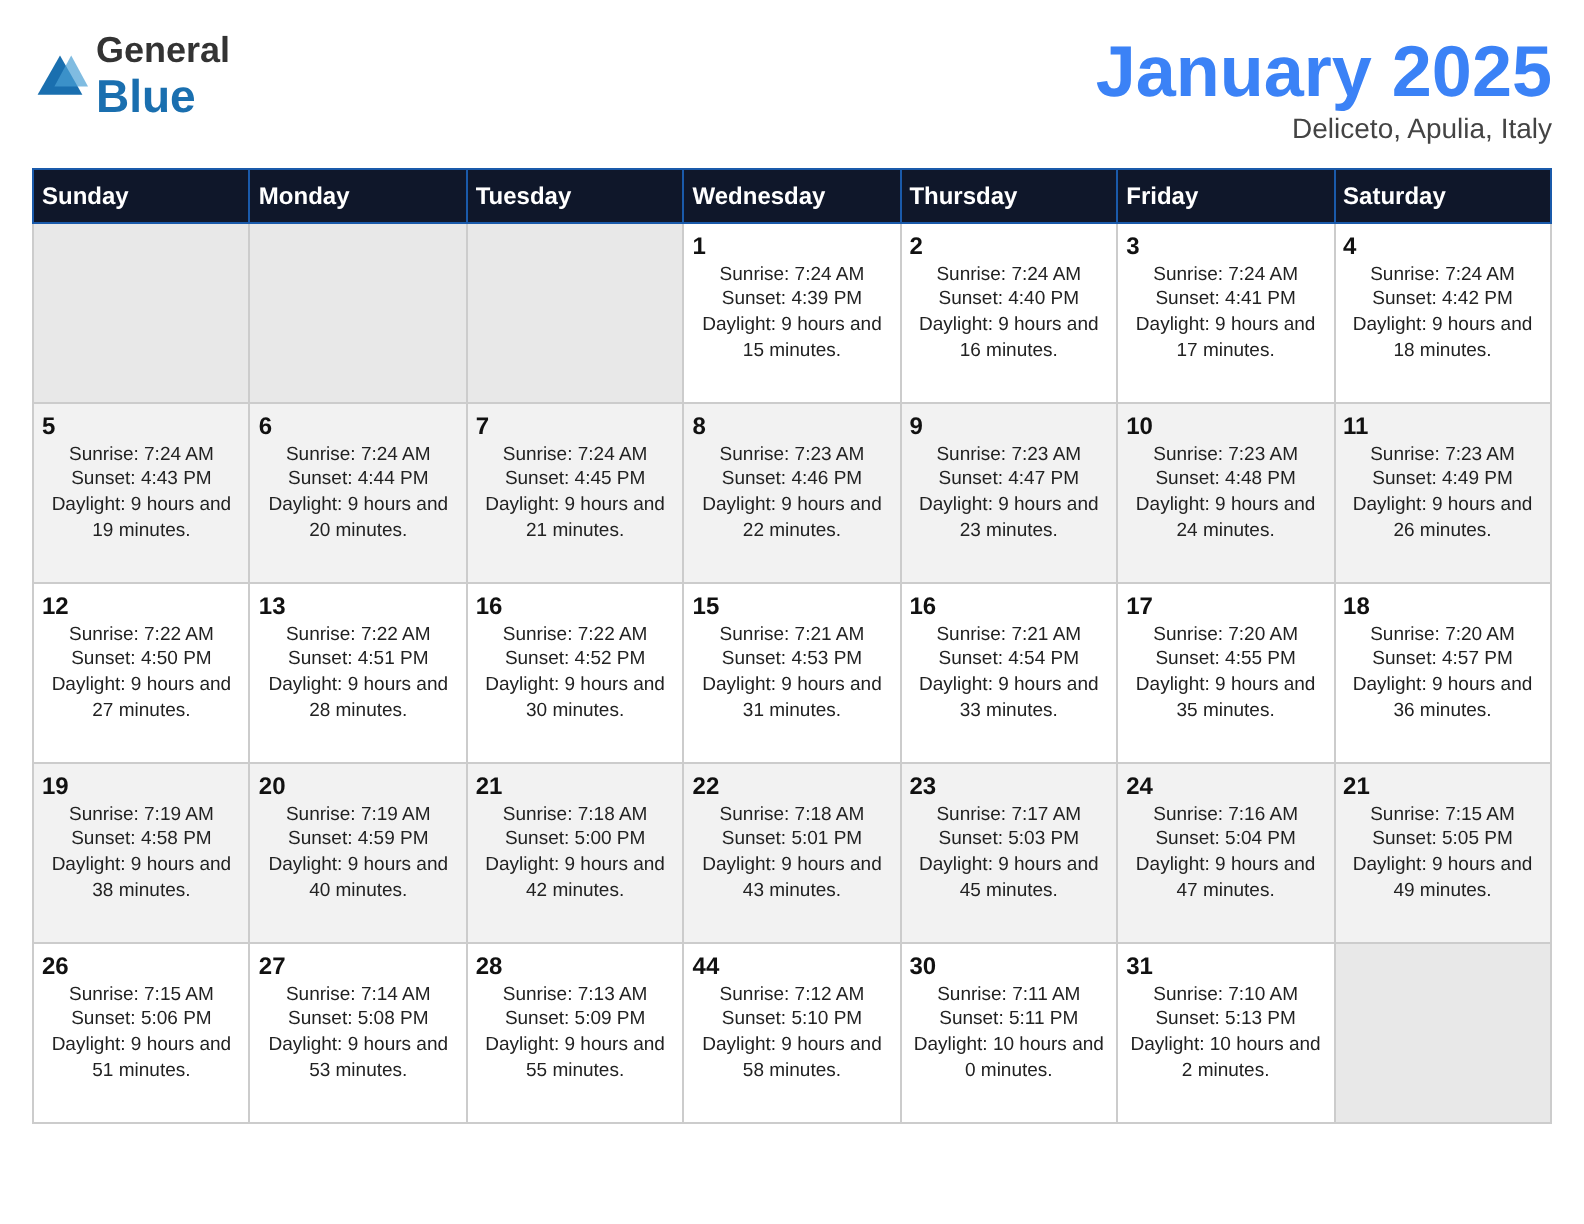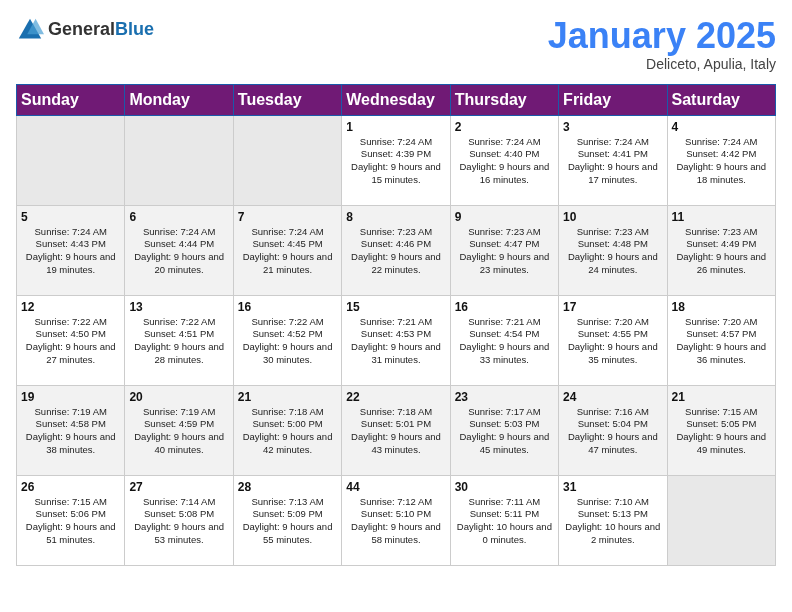--- a/index.html
+++ b/index.html
@@ -16,29 +16,30 @@
       justify-content: space-between;
       margin-bottom: 12px;
     }
     .logo {
       display: flex;
       align-items: center;
       gap: 4px;
     }
     .logo-text {
       display: flex;
+      flex-direction: column;
       line-height: 1.1;
     }
     .logo-general {
       font-size: 18px;
       font-weight: bold;
       color: #333;
     }
     .logo-blue {
-      font-size: 18px;
+      font-size: 23px;
       font-weight: bold;
       color: #1a6faf;
     }
     .logo-icon {
       width: 28px;
       height: 28px;
     }
     .title-block {
       text-align: right;
     }
@@ -51,25 +52,25 @@
     .subtitle {
       font-size: 14px;
       color: #444;
     }
     table {
       width: 100%;
       border-collapse: collapse;
       font-size: 10.5px;
     }
     thead tr th {
-      background: #701a75;
+      background: #0f172a;
       color: #fff;
       text-align: left;
       padding: 6px 4px;
-      font-size: 16px;
+      font-size: 12px;
       border: 1px solid #1a5aaa;
     }
     tbody tr td {
       border: 1px solid #ccc;
       vertical-align: top;
       padding: 4px;
       width: 107px;
       height: 90px;
       background: #fff;
     }

